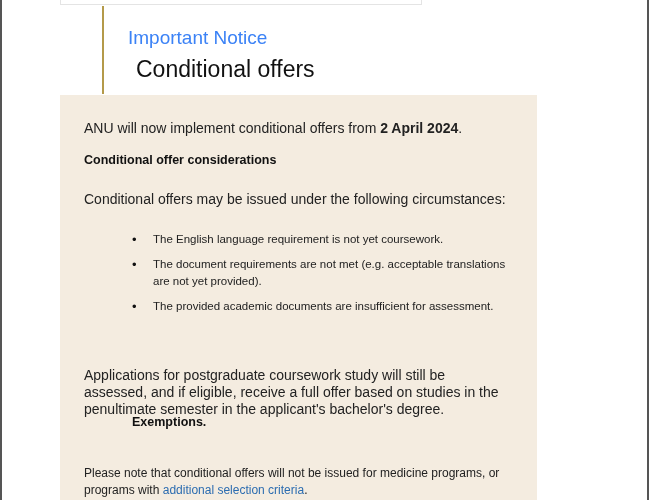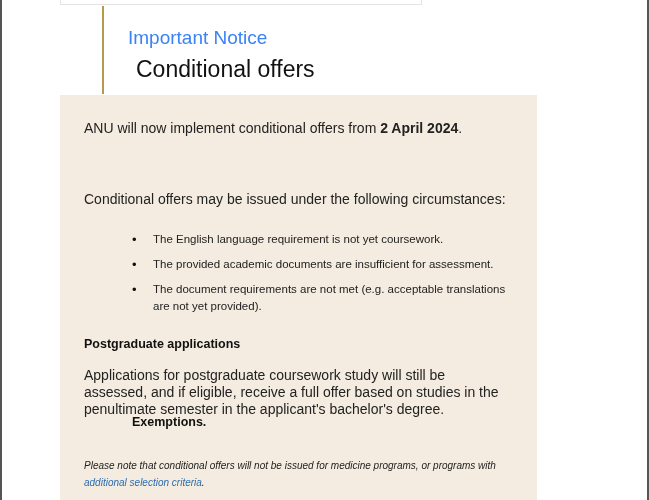--- a/index.html
+++ b/index.html
@@ -33,31 +33,31 @@
   <div class="notice-bar"></div>
   <div class="notice-label">Important Notice</div>
   <div class="notice-title">Conditional offers</div>
 </div>
 
 <div class="box">
   <div class="p" style="top:25px;">
     <span>ANU will now implement conditional offers from </span><b>2 April 2024</b><span>.</span>
   </div>
 
+  <div class="h" style="top:58px;">Conditional offer considerations</div>
 
   <div class="p" style="top:96px;">Conditional offers may be issued under the following circumstances:</div>
 
   <ul class="bullets">
     <li>The English language requirement is not yet coursework.</li>
+    <li>The document requirements are not met (e.g. acceptable translations are not yet provided).</li>
     <li>The provided academic documents are insufficient for assessment.</li>
-    <li>The document requirements are not met (e.g. acceptable translations are not yet provided).</li>
   </ul>
 
-  <div class="h" style="top:242px;">Postgraduate applications</div>
 
   <div class="p" style="top:272px; width:420px;">Applications for postgraduate coursework study will still be assessed, and if eligible, receive a full offer based on studies in the penultimate semester in the applicant's bachelor's degree.</div>
 
   <div class="h" style="top:320px;margin-left:48px;">Exemptions.</div>
 
-  <div class="p" style="top:362px; width:430px; font-size:10px; line-height:17px;font-style:italic;">
+  <div class="p" style="top:370px; width:430px; font-size:12px; line-height:17px;">
     <span>Please note that conditional offers will not be issued for medicine programs, or programs with </span><a class="link">additional selection criteria</a><span>.</span>
   </div>
 </div>
 
 </body></html>

